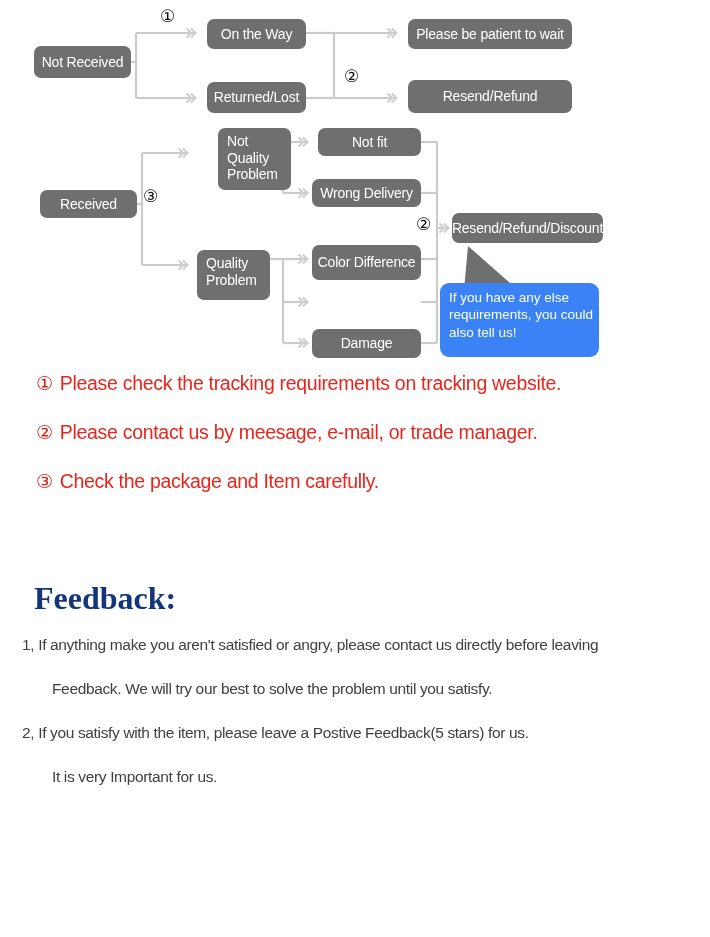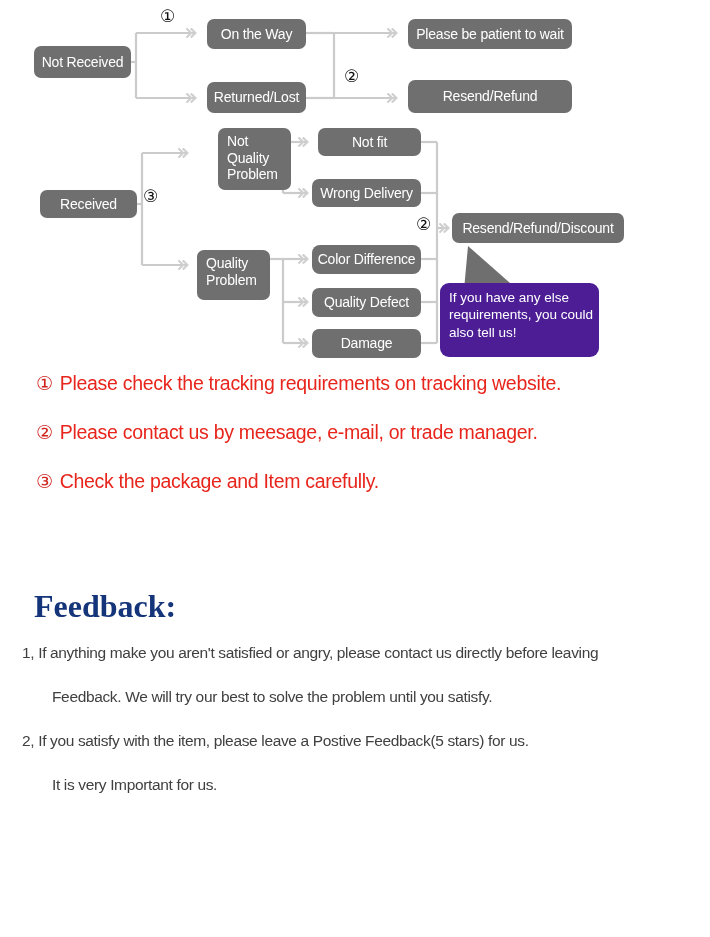--- a/index.html
+++ b/index.html
@@ -58,21 +58,21 @@
     text-align: left;
     justify-content: flex-start;
     padding: 5px 0 0 9px;
   }
   .node.multiline .ln { display: block; }
 
   
   .bubble {
     position: absolute;
     box-sizing: border-box;
-    background: #4c1d95;
+    background: #3b82f6;
     color: #ffffff;
     border-radius: 9px;
     font-size: 13.5px;
     line-height: 1.28;
     padding: 6px 8px 6px 9px;
     z-index: 4;
   }
   .bubble .ln { display: block; white-space: nowrap; }
 
   
@@ -110,21 +110,20 @@
     flex: 0 0 auto;
   }
   .note-text { flex: 1 1 auto; }
 
   
   #feedback {
     position: absolute;
     left: 0;
     top: 580px;
     width: 648px;
-    margin-top: 8px;
   }
   #feedback-title {
     font-family: "Liberation Serif", serif;
     font-weight: bold;
     font-size: 32px;
     color: #15357a;
     letter-spacing: 0px;
     margin: 0 0 6px 34px;
   }
   .fb-line {
@@ -215,27 +214,26 @@
 
   <div class="node" style="left:318px; top:128px; width:103px; height:28px;">Not fit</div>
 
   <div class="node" style="left:312px; top:179px; width:109px; height:28px;">Wrong Delivery</div>
 
   <div class="node multiline" style="left:197px; top:250px; width:73px; height:50px;">
     <span class="ln">Quality</span>
     <span class="ln">Problem</span>
   </div>
 
-  <div class="node" style="left:312px; top:245px; width:109px; height:29px;border-radius:8px;">Color Difference</div>
-
-  <div class="node" style="left:312px; top:288px; width:109px; height:29px;">Quality Defect</div>
+  <div class="node" style="left:312px; top:245px; width:109px; height:35px;">Color Difference</div>
+
 
   <div class="node" style="left:312px; top:329px; width:109px; height:29px;">Damage</div>
 
-  <div class="node" style="left:452px; top:213px; width:172px; height:30px;">Resend/Refund/Discount</div>
+  <div class="node" style="left:452px; top:213px; width:151px; height:30px;">Resend/Refund/Discount</div>
 
   <svg style="position:absolute; left:458px; top:238px; width:72px; height:60px; z-index:3;" viewBox="0 0 72 60">
     <path d="M10,8 L60,52 L6,52 Z" fill="#706f6f"></path>
   </svg>
 
   <div class="bubble" style="left:440px; top:283px; width:159px; height:74px;">
     <span class="ln">If you have any else</span>
     <span class="ln">requirements, you could</span>
     <span class="ln">also tell us!</span>
   </div>

